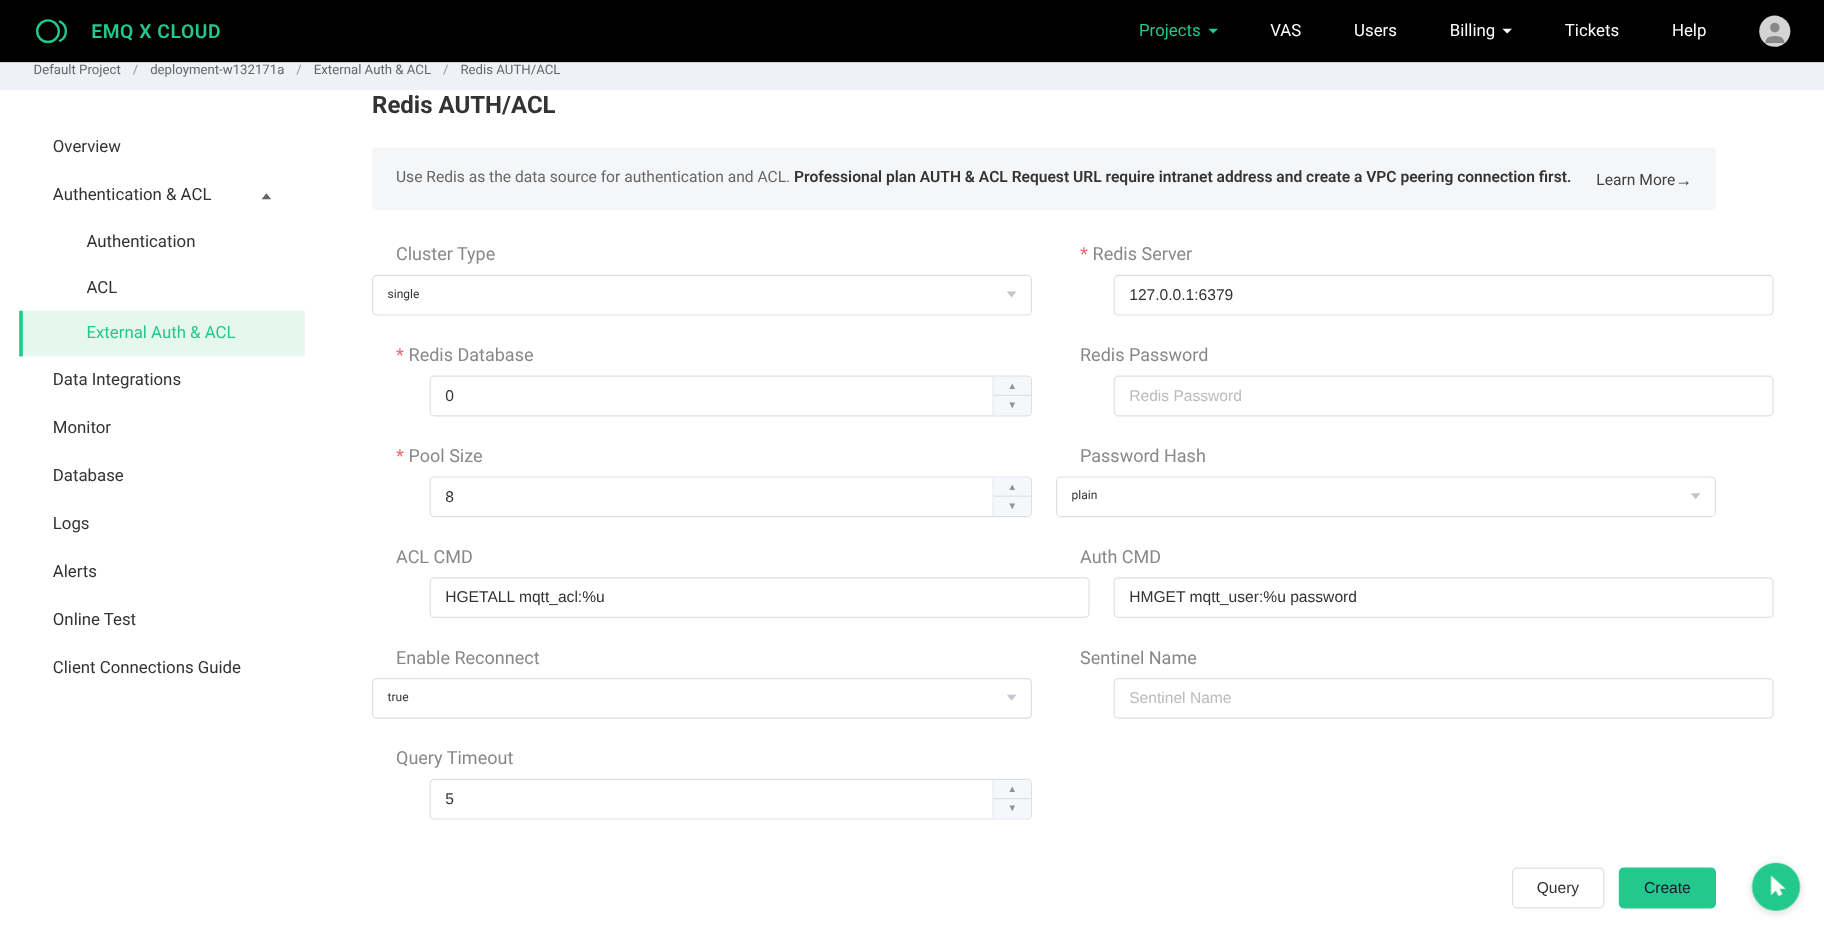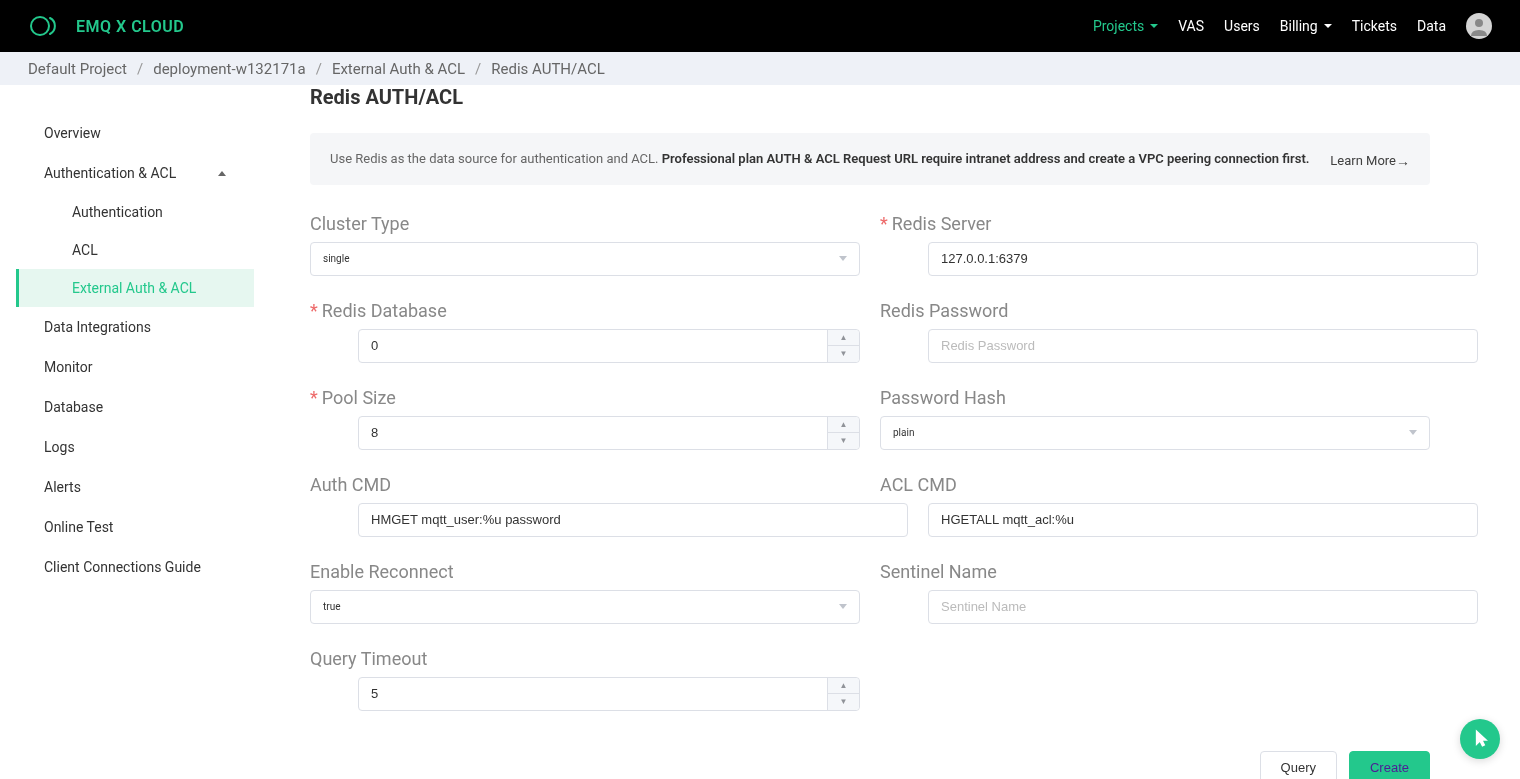--- a/index.html
+++ b/index.html
@@ -2,27 +2,27 @@
 <html><head>
   <meta charset="utf-8">
   <style>
     * { margin: 0; padding: 0; box-sizing: border-box; }
     body { font-family: -apple-system, BlinkMacSystemFont, "Segoe UI", Roboto, sans-serif; background: #fff; color: #333; }
     
     .topbar { background: #000000; height: 52px; display: flex; align-items: center; padding: 0 28px; justify-content: space-between; }
     .topbar-left { display: flex; align-items: center; gap: 10px; }
     .logo-icon { width: 38px; height: 24px; }
     .logo-text { color: #23c88c; font-size: 16px; font-weight: 600; letter-spacing: 0.5px; }
-    .topbar-right { display: flex; align-items: center; gap: 20px; }
+    .topbar-right { display: flex; align-items: center; gap: 44px; }
     .nav-item { color: #fff; font-size: 14px; cursor: pointer; display: flex; align-items: center; gap: 6px; }
     .nav-item.active { color: #23c88c; }
     .caret-down { width: 0; height: 0; border-left: 4px solid transparent; border-right: 4px solid transparent; border-top: 4px solid currentColor; }
     .avatar { width: 26px; height: 26px; border-radius: 50%; background: #d4d4d4; display: flex; align-items: center; justify-content: center; overflow: hidden; }
     
-    .breadcrumb-bar { background: #eef1f7; height: 33px; display: flex; align-items: center; padding: 0 28px; font-size: 15px; color: #666; }
+    .breadcrumb-bar { background: #eef1f7; height: 23px; display: flex; align-items: flex-start; padding: 0 28px; font-size: 11px; color: #666; }
     .breadcrumb-item { cursor: pointer; }
     .breadcrumb-sep { margin: 0 10px; color: #999; }
     
     .layout { display: flex; }
     .sidebar { width: 270px; padding: 28px 16px 16px 16px; background: #fff; }
     .sidebar-item { padding: 12px 28px; font-size: 14px; color: #333; cursor: pointer; display: flex; align-items: center; justify-content: space-between; }
     .sidebar-subitem { padding: 11px 28px 11px 56px; font-size: 14px; color: #333; cursor: pointer; }
     .sidebar-subitem.active { background: #e6f7f0; color: #23c88c; border-left: 3px solid #23c88c; padding-left: 53px; }
     .caret-up-sm { width: 0; height: 0; border-left: 4px solid transparent; border-right: 4px solid transparent; border-bottom: 5px solid #666; }
     
@@ -30,35 +30,35 @@
     .page-title { font-size: 20px; font-weight: 700; color: #333; margin-bottom: 24px; }
     
     .notice { background: #f5f6f8; border-radius: 4px; padding: 16px 20px; display: flex; align-items: flex-end; justify-content: space-between; margin-bottom: 28px; }
     .notice-text { font-size: 13px; color: #666; line-height: 1.5; padding-right: 20px; }
     .notice-text b { color: #333; font-weight: 600; }
     .learn-more { color: #404040; font-size: 13px; white-space: nowrap; display: flex; align-items: center; gap: 0; cursor: pointer; }
     .arrow-right { font-size: 14px; }
     
     .form-grid { display: grid; grid-template-columns: 1fr 1fr; column-gap: 20px; row-gap: 24px; }
     .form-field { display: flex; flex-direction: column; gap: 8px; }
-    .form-label { font-size: 18px; color: #888; }
+    .form-label { font-size: 15px; color: #888; margin-left: 20px; }
     .req { color: #ed6969; margin-right: 4px; }
     .form-input { height: 34px; border: 1px solid #dcdfe6; border-radius: 4px; padding: 0 12px; font-size: 13px; color: #333; outline: none; width: 100%; margin-left: 48px; }
     .form-input::placeholder { color: #bbb; }
     .form-select { height: 34px; border: 1px solid #dcdfe6; border-radius: 4px; padding: 0 12px; font-size: 10px; color: #333; display: flex; align-items: center; justify-content: space-between; cursor: pointer; background: #fff; }
     .select-caret { width: 0; height: 0; border-left: 4px solid transparent; border-right: 4px solid transparent; border-top: 5px solid #c0c4cc; }
     .number-wrap { position: relative; display: flex; }
     .number-wrap .form-input { padding-right: 36px; }
     .spinner { position: absolute; right: 1px; top: 1px; bottom: 1px; width: 32px; border-left: 1px solid #dcdfe6; display: flex; flex-direction: column; border-radius: 0 4px 4px 0; overflow: hidden; background: #f5f7fa; }
     .spinner-btn { flex: 1; display: flex; align-items: center; justify-content: center; cursor: pointer; font-size: 8px; color: #909399; }
     .spinner-btn:first-child { border-bottom: 1px solid #dcdfe6; }
     
     .footer-actions { display: flex; justify-content: flex-end; gap: 12px; margin-top: 40px; }
     .btn { height: 34px; padding: 0 20px; border-radius: 4px; font-size: 13px; cursor: pointer; border: 1px solid #dcdfe6; background: #fff; color: #333; }
-    .btn-primary { background: #23c88c; color: #4c1d95; border-color: #23c88c; }
+    .btn-primary { background: #23c88c; color: #0f172a; border-color: #23c88c; }
     
     .fab { position: fixed; right: 20px; bottom: 20px; width: 40px; height: 40px; border-radius: 50%; background: #23c88c; display: flex; align-items: center; justify-content: center; cursor: pointer; box-shadow: 0 2px 8px rgba(0,0,0,0.15); }
   </style>
 </head>
 <body>
 
 <div class="topbar">
   <div class="topbar-left">
     <svg class="logo-icon" viewBox="0 0 38 24" fill="none" stroke="#23c88c" stroke-width="2">
         <circle cx="12" cy="12" r="9"></circle>
@@ -71,21 +71,21 @@
       <span>Projects</span>
       <span class="caret-down"></span>
     </div>
     <div class="nav-item">VAS</div>
     <div class="nav-item">Users</div>
     <div class="nav-item">
       <span>Billing</span>
       <span class="caret-down"></span>
     </div>
     <div class="nav-item">Tickets</div>
-    <div class="nav-item">Data</div>
+    <div class="nav-item">Help</div>
     <div class="avatar">
       <svg width="20" height="20" viewBox="0 0 20 20">
           <circle cx="10" cy="7" r="4" fill="#888"></circle>
           <path d="M2 20 Q2 14 10 14 Q18 14 18 20" fill="#888"></path>
         </svg>
     </div>
   </div>
 </div>
 
 <div class="breadcrumb-bar">
@@ -173,27 +173,27 @@
 
       <div class="form-field">
         <label class="form-label">Password Hash</label>
         <div class="form-select">
           <span>plain</span>
           <span class="select-caret"></span>
         </div>
       </div>
 
       <div class="form-field">
+        <label class="form-label">ACL CMD</label>
+        <input class="form-input" value="HGETALL mqtt_acl:%u" style="">
+      </div>
+
+      <div class="form-field">
         <label class="form-label">Auth CMD</label>
         <input class="form-input" value="HMGET mqtt_user:%u password" style="">
-      </div>
-
-      <div class="form-field">
-        <label class="form-label">ACL CMD</label>
-        <input class="form-input" value="HGETALL mqtt_acl:%u" style="">
       </div>
 
       <div class="form-field">
         <label class="form-label">Enable Reconnect</label>
         <div class="form-select">
           <span>true</span>
           <span class="select-caret"></span>
         </div>
       </div>
 

